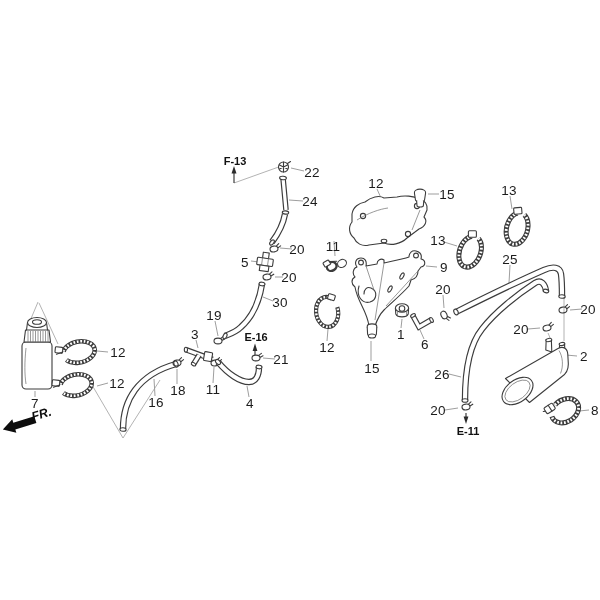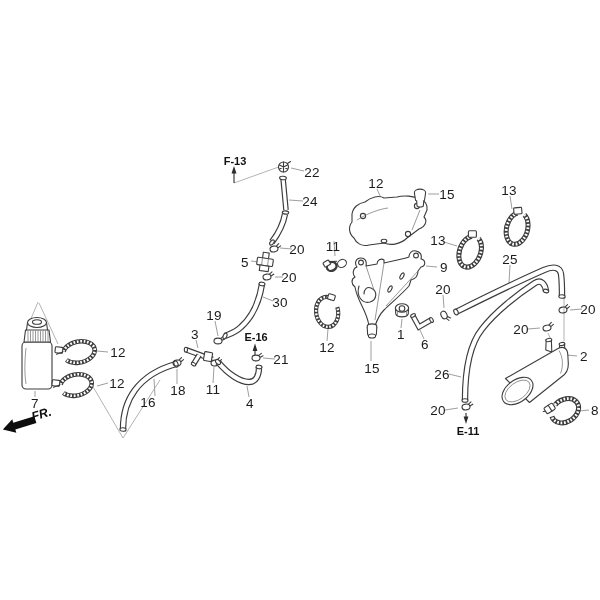--- a/index.html
+++ b/index.html
@@ -297,21 +297,21 @@
   <div class="callout" style="left:442px;top:374px">26</div>
   <div class="callout" style="left:438px;top:410px">20</div>
   <div class="callout" style="left:595px;top:410px">8</div>
   <div class="callout" style="left:425px;top:344px">6</div>
   <div class="callout" style="left:401px;top:334px">1</div>
   <div class="callout" style="left:372px;top:368px">15</div>
   <div class="callout" style="left:327px;top:347px">12</div>
   <div class="callout" style="left:118px;top:352px">12</div>
   <div class="callout" style="left:117px;top:383px">12</div>
   <div class="callout" style="left:35px;top:403px">7</div>
-  <div class="callout" style="left:148px;top:402px">16</div>
+  <div class="callout" style="left:156px;top:402px">16</div>
   <div class="callout" style="left:214px;top:315px">19</div>
   <div class="callout" style="left:195px;top:334px">3</div>
   <div class="callout" style="left:281px;top:359px">21</div>
   <div class="callout" style="left:178px;top:390px">18</div>
   <div class="callout" style="left:213px;top:389px">11</div>
   <div class="callout" style="left:250px;top:403px">4</div>
 
   <div class="ref" style="left:235px;top:161px">F-13</div>
   <div class="ref" style="left:256px;top:337px">E-16</div>
   <div class="ref" style="left:468px;top:431px">E-11</div>

